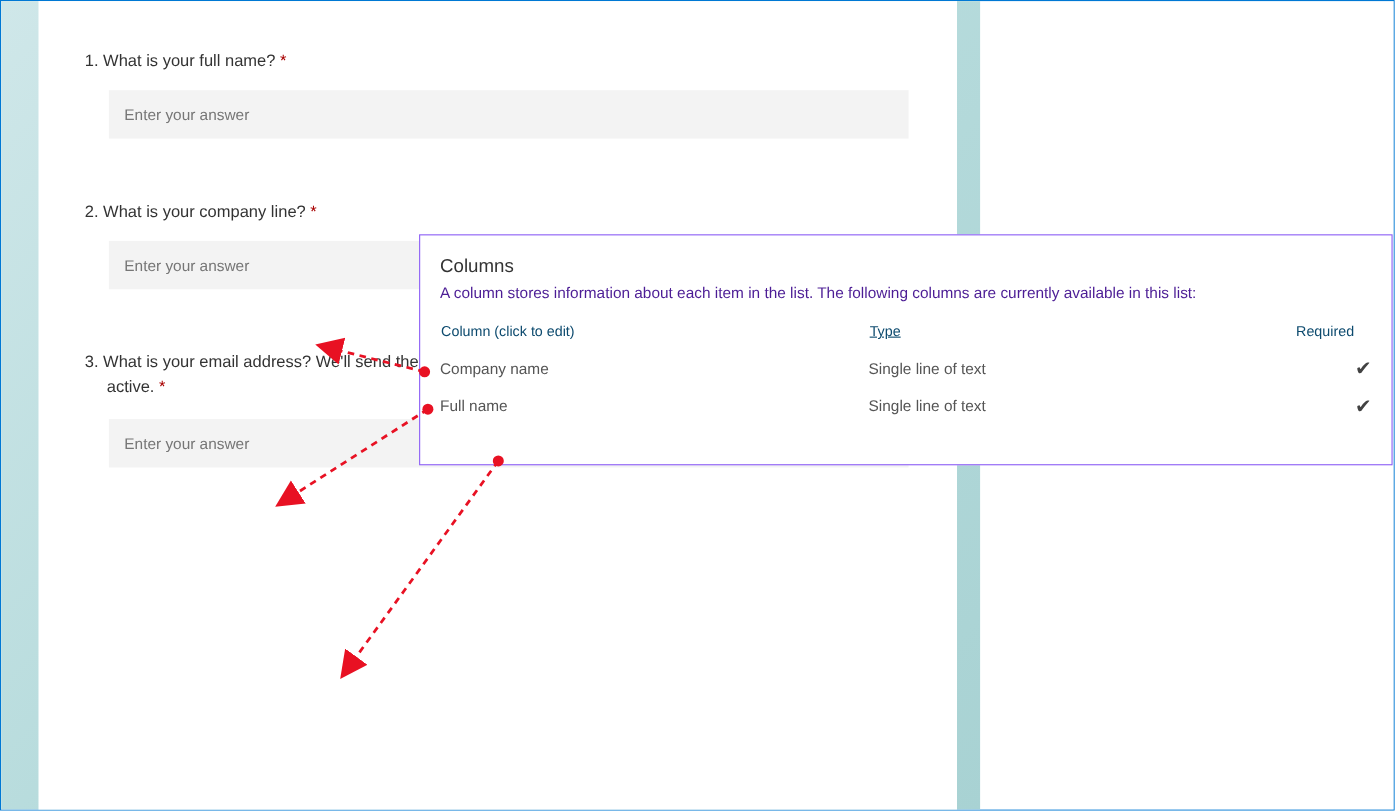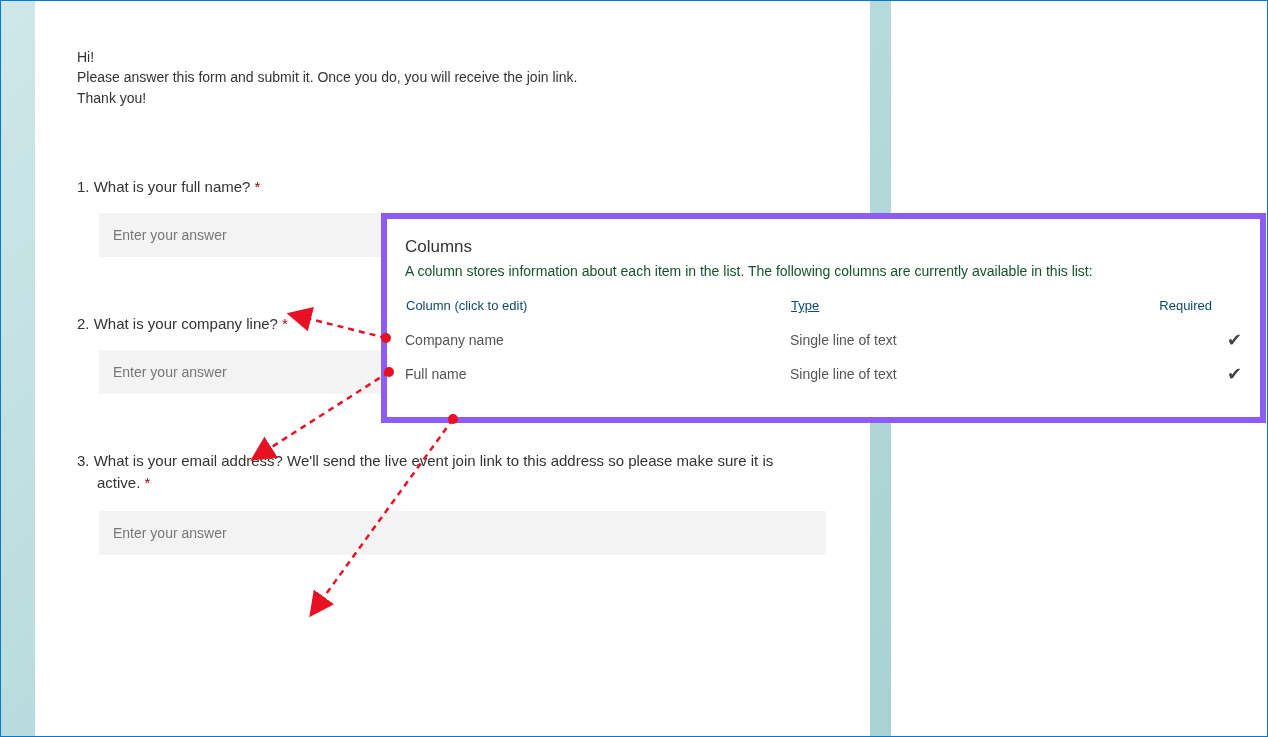--- a/index.html
+++ b/index.html
@@ -56,55 +56,50 @@
   .answer-input::placeholder{color:#767676;}
   .qblock{margin-top:58px;}
   .qblock.first{margin-top:0;}
   .q3text{width:710px;display:inline-block;text-indent:-20px;padding-left:20px;line-height:1.45;}
   
   .columns-panel{
     position:absolute;
     left:380px;top:212px;
     width:885px;height:210px;
     background:#fff;
-    border:6px solid #8b5cf6;
+    border:1px solid #8b5cf6;
     box-sizing:border-box;
     padding:18px 18px 10px 18px;
     color:#555;
   }
   .panel-title{
     font-size:17px;color:#333;font-weight:400;margin:0 0 6px 0;
   }
   .panel-desc{
-    font-size:14px;color:#14532d;margin:0 0 18px 0;
+    font-size:14px;color:#4c1d95;margin:0 0 18px 0;
   }
   .col-table{width:100%;border-collapse:collapse;font-size:14px;}
   .col-table th{
     font-weight:400;color:#0c4a6e;font-size:13px;text-align:left;padding-bottom:10px;
   }
-  .col-table th.colreq{text-align:left;}
+  .col-table th.colreq{text-align:center;}
   .col-table td{padding:6px 0;color:#555;}
   .col-table td.coltype{color:#555;}
   .col-table td.colreq{text-align:right;}
   .check{font-size:18px;color:#424242;}
   .annot{position:absolute;pointer-events:none;}
 </style>
 </head>
 <body>
 
 <div class="viewport">
   <div class="teal-bg"></div>
 
   <div class="form-card">
 
-    <div class="intro">
-      <span>Hi!</span><br>
-      <span>Please answer this form and submit it. Once you do, you will receive the join link.</span><br>
-      <span>Thank you!</span>
-    </div>
 
     <div class="qblock first">
       <div class="question">
         <span>1.</span>
         <span>What is your full name?</span>
         <span class="req">*</span>
       </div>
       <input class="answer-input" type="text" placeholder="Enter your answer" style="">
     </div>
 

